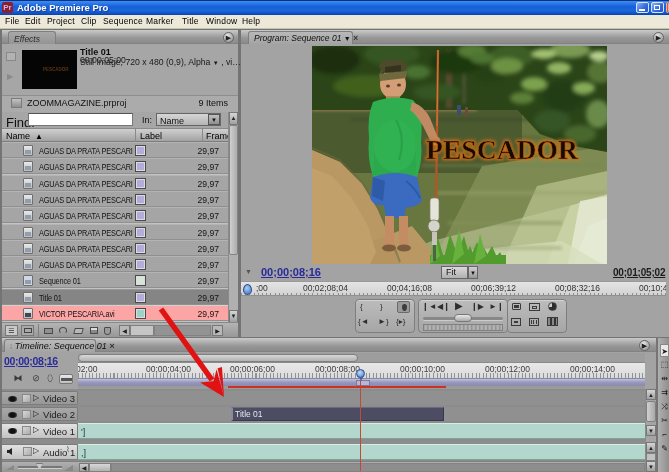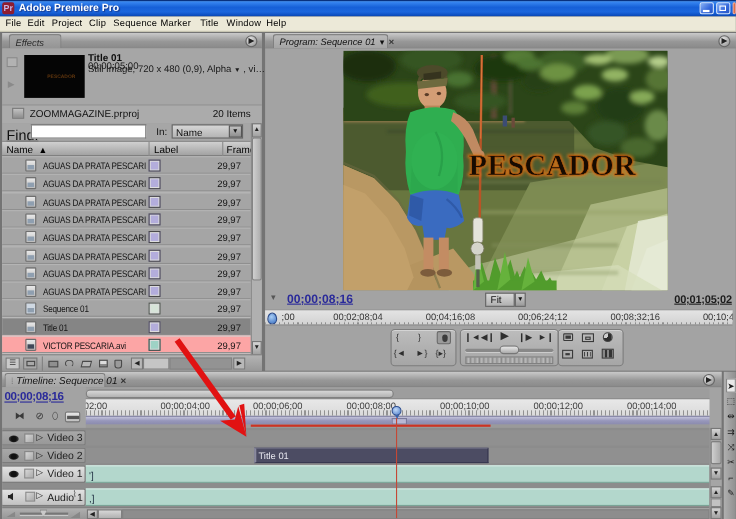--- a/index.html
+++ b/index.html
@@ -85,21 +85,21 @@
       <div class="abs" style="left:21px;top:17px;color:#5e350e;font-size:4.5px;filter:blur(0.6px);font-weight:bold;">PESCADOR</div>
     </div>
     <div class="abs" style="left:78px;top:3px;font-size:9px;font-weight:bold;color:#0d0d0d;">Title 01</div>
     <div class="abs" style="left:78px;top:13px;font-size:8.7px;color:#1a1a1a;white-space:nowrap;">Still Image, 720 x 480 (0,9), Alpha <span style="font-size:6px;">▼</span> , vi…</div>
     <div class="abs" style="left:78px;top:11px;font-size:8.7px;color:#1a1a1a;">00;00;05;00</div>
   </div>
 
   <div class="abs" style="left:0;top:66px;width:236px;height:16px;background:#ababab;">
     <div class="abs" style="left:9px;top:2px;width:11px;height:10px;background:linear-gradient(180deg,#c2c2c2,#8e8e8e);border:1px solid #7a7a7a;"></div>
     <div class="abs" style="left:25px;top:2px;font-size:9px;color:#111;">ZOOMMAGAZINE.prproj</div>
-    <div class="abs" style="right:10px;top:2px;font-size:9px;color:#111;">20 Items</div>
+    <div class="abs" style="right:10px;top:2px;font-size:9px;color:#111;">9 Items</div>
   </div>
 
   <div class="abs" style="left:0;top:82px;width:236px;height:16px;background:#a6a6a6;">
     <div class="abs" style="left:4px;top:3px;font-size:13px;color:#111;text-decoration:underline;">Find:</div>
     <div class="abs" style="left:26px;top:1px;width:105px;height:13px;background:#fff;border:1px solid #777;border-top-color:#555;"></div>
     <div class="abs" style="left:140px;top:3px;font-size:9px;color:#111;">In:</div>
     <div class="abs" style="left:154px;top:1px;width:65px;height:13px;background:linear-gradient(180deg,#d6d6d6,#b4b4b4);border:1px solid #666;font-size:9px;color:#111;padding:2px 0 0 3px;">Name</div>
     <div class="abs" style="left:206px;top:2px;width:12px;height:11px;background:linear-gradient(180deg,#c0c0c0,#8f8f8f);border:1px solid #555;font-size:6px;text-align:center;line-height:10px;color:#111;">▼</div>
   </div>
 
@@ -332,21 +332,21 @@
     <div class="abs" style="left:20px;top:2px;font-size:11px;font-weight:bold;color:#2a2a9a;text-decoration:underline;">00;00;08;16</div>
     <div class="abs" style="left:200px;top:2px;width:27px;height:13px;background:linear-gradient(180deg,#d9d9d9,#b0b0b0);border:1px solid #666;font-size:9px;color:#111;padding-left:4px;">Fit</div>
     <div class="abs" style="left:227px;top:2px;width:10px;height:13px;background:linear-gradient(180deg,#d0d0d0,#9a9a9a);border:1px solid #666;font-size:6px;text-align:center;line-height:12px;color:#111;">▼</div>
     <div class="abs" style="left:372px;top:3px;font-size:10px;letter-spacing:-0.2px;font-weight:bold;color:#1c1c1c;text-decoration:underline;">00;01;05;02</div>
   </div>
 
   <div class="abs" style="left:0;top:251px;width:425px;height:15px;background:linear-gradient(180deg,#e4e4e4,#d2d2d2);border-top:1px solid #999;border-bottom:1px solid #8f8f8f;overflow:hidden;">
     <div class="abs" style="left:15px;top:1px;font-size:8.5px;color:#333;">;00</div>
     <div class="abs" style="left:62px;top:1px;font-size:8.5px;color:#333;">00;02;08;04</div>
     <div class="abs" style="left:146px;top:1px;font-size:8.5px;color:#333;">00;04;16;08</div>
-    <div class="abs" style="left:230px;top:1px;font-size:8.5px;color:#333;">00;06;24;12</div>
+    <div class="abs" style="left:230px;top:1px;font-size:8.5px;color:#333;">00;06;39;12</div>
     <div class="abs" style="left:314px;top:1px;font-size:8.5px;color:#333;">00;08;32;16</div>
     <div class="abs" style="left:398px;top:1px;font-size:8.5px;color:#333;">00;10;40</div>
     <div class="abs ticks" style="left:0;top:11px;width:425px;height:4px;"></div>
     <div class="abs" style="left:2px;top:2px;width:9px;height:11px;background:radial-gradient(circle at 40% 35%,#a8cdf5,#3a6fc0);border-radius:50% 50% 50% 50%/55% 55% 45% 45%;border:1px solid #2a4a8a;"></div>
   </div>
 
   <div class="abs" style="left:0;top:266px;width:425px;height:41px;">
     <div class="abs tgroup" style="left:114px;top:3px;width:60px;height:34px;"></div>
     <div class="abs tgroup" style="left:177px;top:3px;width:90px;height:34px;"></div>
     <div class="abs tgroup" style="left:266px;top:3px;width:60px;height:34px;"></div>

